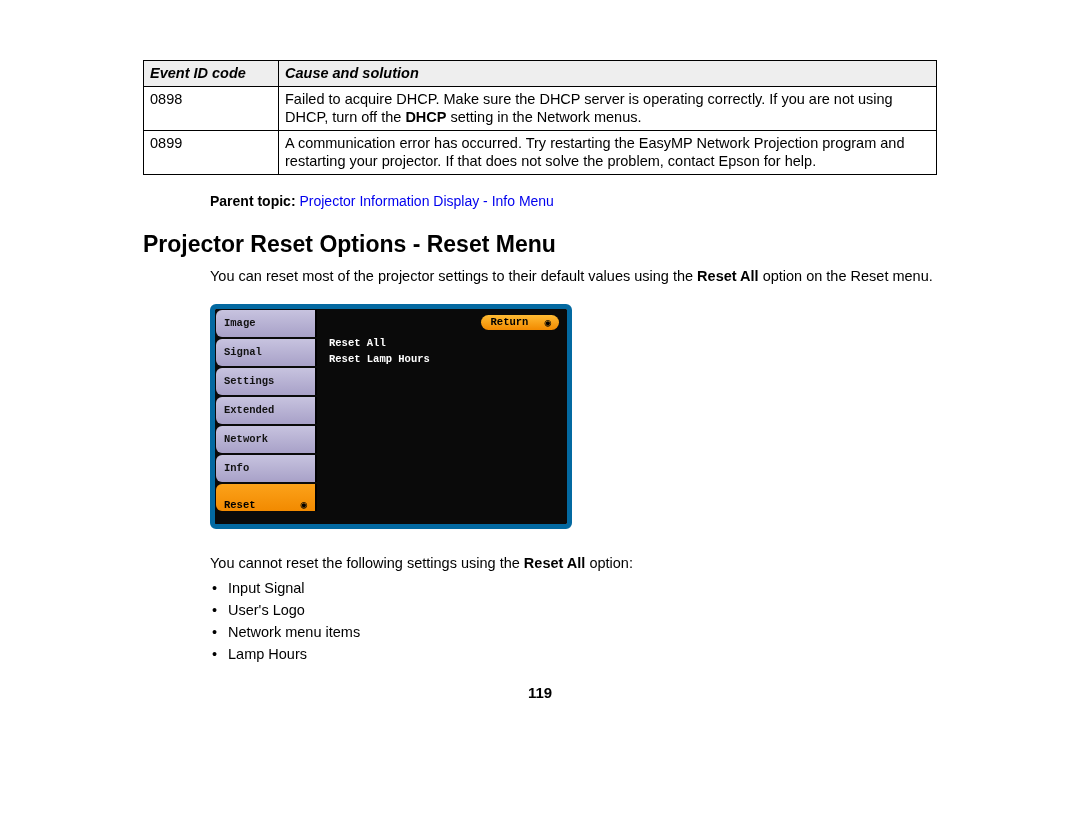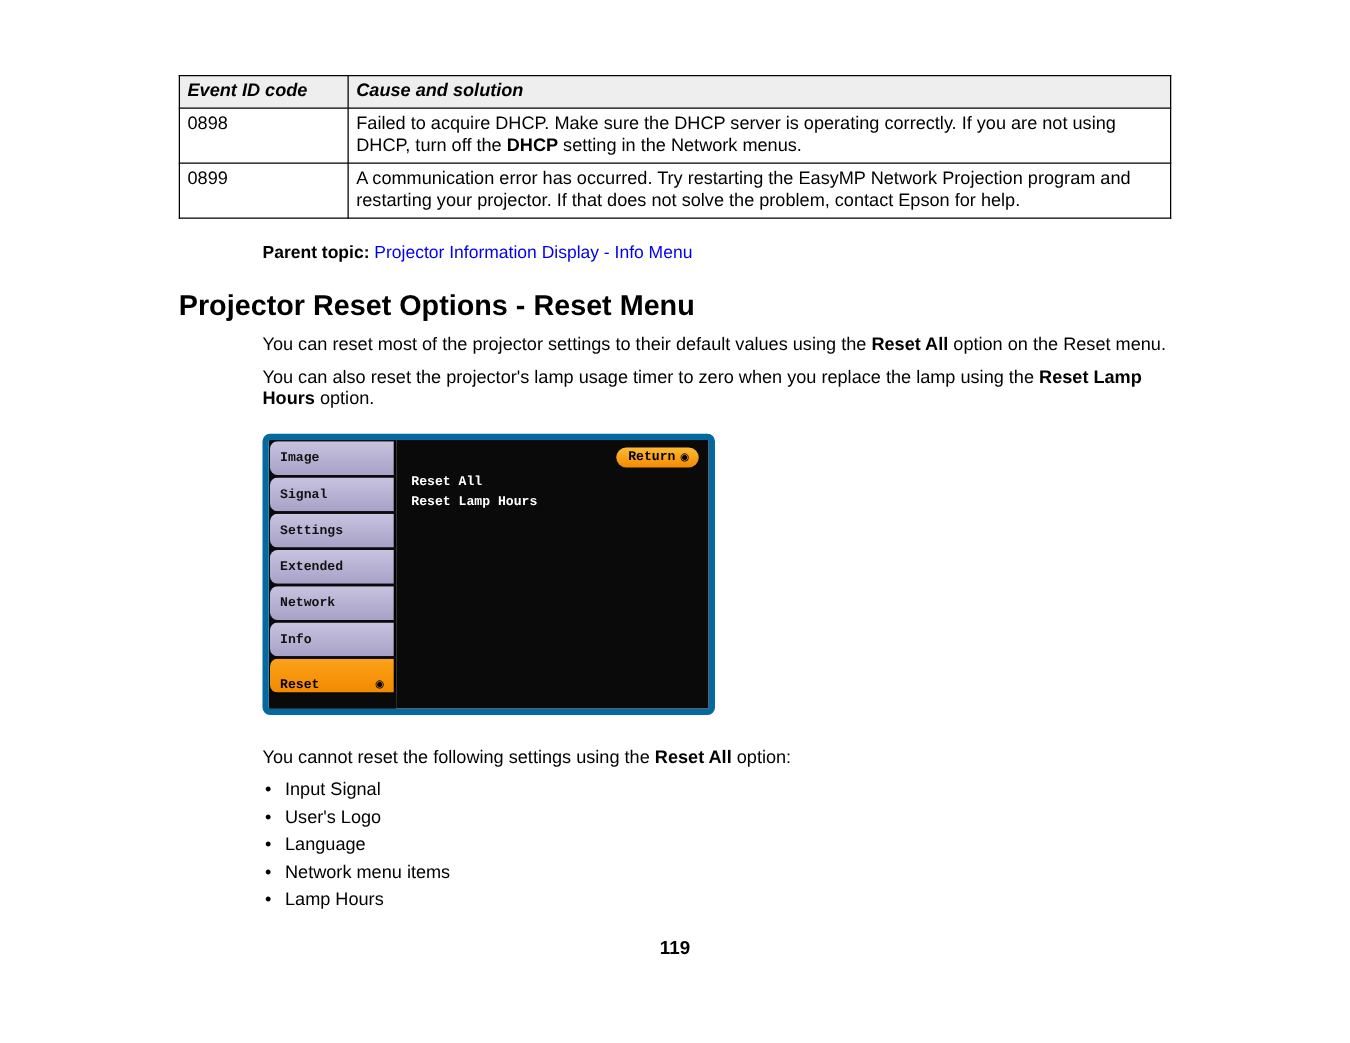--- a/index.html
+++ b/index.html
@@ -116,22 +116,21 @@
     top: 6px;
     right: 8px;
     background: linear-gradient(#ffbb33,#f28a00);
     border-radius: 10px;
     font-family: "Lucida Console","Courier New",monospace;
     font-size: 10.5px;
     font-weight: bold;
     color: #000;
     padding: 1px 8px 1px 10px;
     display:flex;
-    align-items:center;
-    gap:4px;
+    gap:16px;
   }
   .osd-item {
     font-family: "Lucida Console","Courier New",monospace;
     font-size: 10.5px;
     font-weight: bold;
     color: #fff;
     padding: 2px 4px;
   }
   .osd-items { margin-top: 20px; }
   .enter-icon {
@@ -194,23 +193,20 @@
   <div class="parent-topic body-indent">
     <b>Parent topic:</b>
     <a href="#">Projector Information Display - Info Menu</a>
   </div>
 
   <h2 class="section-heading">Projector Reset Options - Reset Menu</h2>
 
   <div class="body-indent">
     <p class="body-text">
       <span>You can reset most of the projector settings to their default values using the </span><b>Reset All</b><span> option on the Reset menu.</span>
-    </p>
-    <p class="body-text">
-      <span>You can also reset the projector's lamp usage timer to zero when you replace the lamp using the </span><b>Reset Lamp Hours</b><span> option.</span>
     </p>
 
     <div class="osd">
       <div class="osd-inner">
         <div class="osd-sidebar">
           <div class="osd-tab inactive">Image</div>
           <div class="osd-tab inactive">Signal</div>
           <div class="osd-tab inactive">Settings</div>
           <div class="osd-tab inactive">Extended</div>
           <div class="osd-tab inactive">Network</div>
@@ -234,20 +230,19 @@
       </div>
     </div>
 
     <p class="body-text">
       <span>You cannot reset the following settings using the </span><b>Reset All</b><span> option:</span>
     </p>
 
     <ul class="reset-list">
       <li>Input Signal</li>
       <li>User's Logo</li>
-      <li>Language</li>
       <li>Network menu items</li>
       <li>Lamp Hours</li>
     </ul>
   </div>
 
   <div class="page-num">119</div>
 </div>
 
 </body></html>

